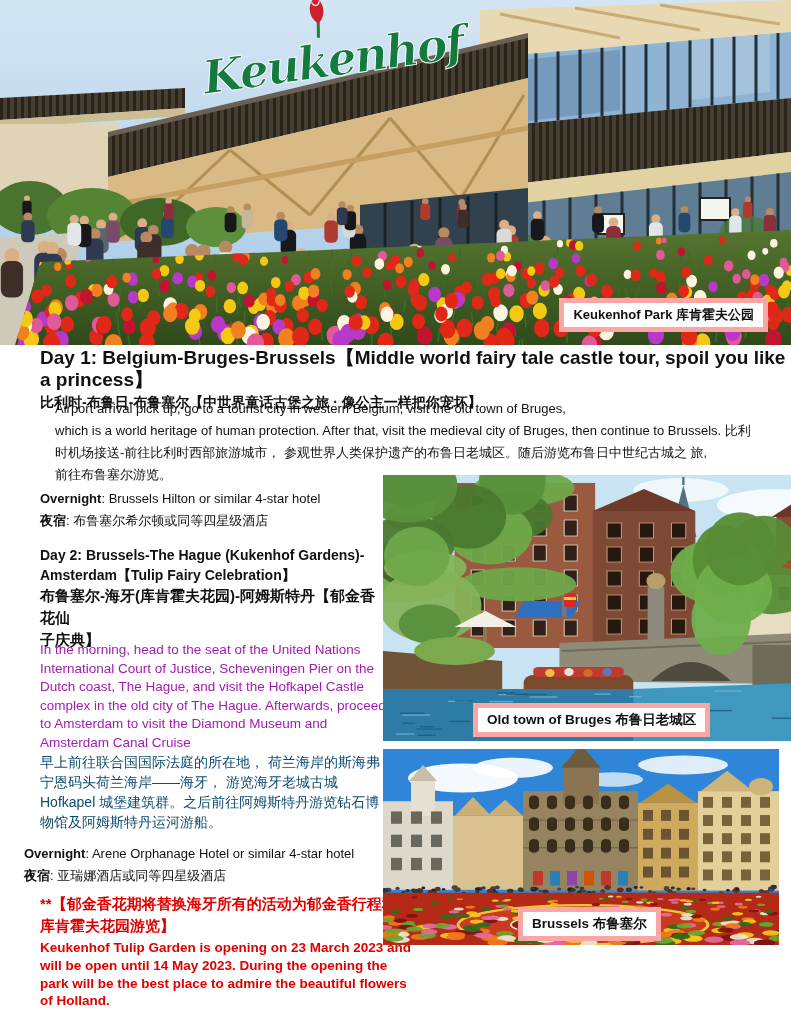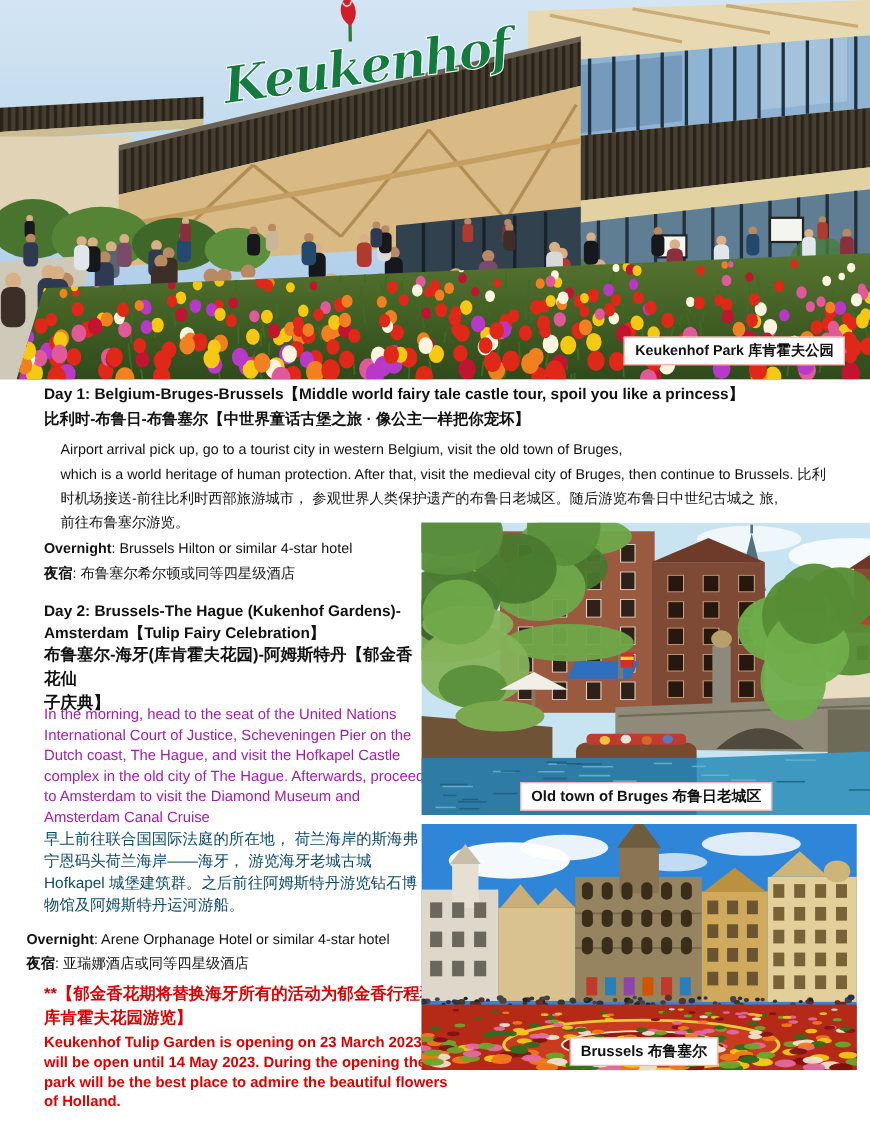--- a/index.html
+++ b/index.html
@@ -2,25 +2,25 @@
 <html><head>
 <meta charset="utf-8">
 <style>
   html,body{margin:0;padding:0;background:#fff;}
   .page{position:relative;width:791px;height:1024px;background:#fff;overflow:hidden;
         font-family:"Liberation Sans","DejaVu Sans",sans-serif;color:#111;}
   .abs{position:absolute;}
   figure{margin:0;padding:0;}
   .photo{position:absolute;overflow:hidden;}
   .photo svg{display:block;width:100%;height:100%;}
-  .caption{position:absolute;background:#fff;border:1px solid #fca5a5;color:#111;
+  .caption{position:absolute;background:#fff;border:5px solid #fca5a5;color:#111;
            font-weight:bold;font-size:13px;line-height:1.2;padding:4px 9px;white-space:nowrap;}
   .pre{white-space:pre-line;}
   .b{font-weight:bold;}
-  .h1en{font-size:14px;font-weight:bold;line-height:22px;}
+  .h1en{font-size:19px;font-weight:bold;line-height:22px;}
   .h1zh{font-size:14px;font-weight:bold;line-height:22px;}
   .body1{font-size:13px;line-height:22px;width:726px;}
   .ovline{font-size:13px;line-height:21.5px;}
   .d2en{font-size:14px;font-weight:bold;line-height:19.5px;}
   .d2zh{font-size:15px;font-weight:bold;line-height:22px;}
   .p2en{font-size:13.5px;line-height:18.6px;color:#a21caf;}
   .p2zh{font-size:14px;line-height:20px;color:#0c4a6e;}
   .redzh{font-size:15px;font-weight:bold;line-height:21.5px;color:#e00000;}
   .reden{font-size:13.5px;font-weight:bold;line-height:17.8px;color:#e00000;}
 </style>
@@ -926,21 +926,21 @@
           <line x1="156.84626374859363" y1="237.41081590671092" x2="175.49218560708687" y2="237.41081590671092" stroke="#6fb6d4" stroke-width="1.4" opacity="0.8"></line>
           <line x1="28.093230463564396" y1="254.0278603513725" x2="49.83211984205991" y2="254.0278603513725" stroke="#1d5a7c" stroke-width="1.4" opacity="0.8"></line>
           <line x1="360.8303459873423" y1="254.90152339078486" x2="378.6447179992683" y2="254.90152339078486" stroke="#6fb6d4" stroke-width="1.4" opacity="0.8"></line>
           <line x1="249.5834654290229" y1="258.06567738344893" x2="266.3900875467807" y2="258.06567738344893" stroke="#1d5a7c" stroke-width="1.4" opacity="0.8"></line>
           <line x1="146.29544651601464" y1="235.10427197720855" x2="164.14535557618365" y2="235.10427197720855" stroke="#6fb6d4" stroke-width="1.4" opacity="0.8"></line>
         </g>
     </svg>
     <figcaption class="caption" style="left:90px;bottom:4px;font-size:13.5px;">Old town of Bruges 布鲁日老城区</figcaption>
   </figure>
 
-  <figure class="photo" style="left:383px;top:749px;width:396px;height:224px;">
+  <figure class="photo" style="left:383px;top:749px;width:396px;height:196px;">
     <svg viewBox="0 0 396 270" preserveAspectRatio="none">
       <rect width="396" height="270" fill="#2f86d8"></rect>
       <ellipse cx="80" cy="40" rx="55" ry="20" fill="#fff" opacity="0.95"></ellipse>
       <ellipse cx="130" cy="26" rx="40" ry="14" fill="#fff" opacity="0.9"></ellipse>
       <ellipse cx="300" cy="22" rx="45" ry="13" fill="#fff" opacity="0.85"></ellipse>
       <ellipse cx="230" cy="42" rx="30" ry="10" fill="#fff" opacity="0.7"></ellipse>
 
       <rect x="0" y="72" width="70" height="122" fill="#ddd8ca"></rect>
       <rect x="28" y="42" width="24" height="50" fill="#e6e0d2"></rect>
       <polygon points="26,44 40,22 54,44" fill="#c9bfa8"></polygon>

